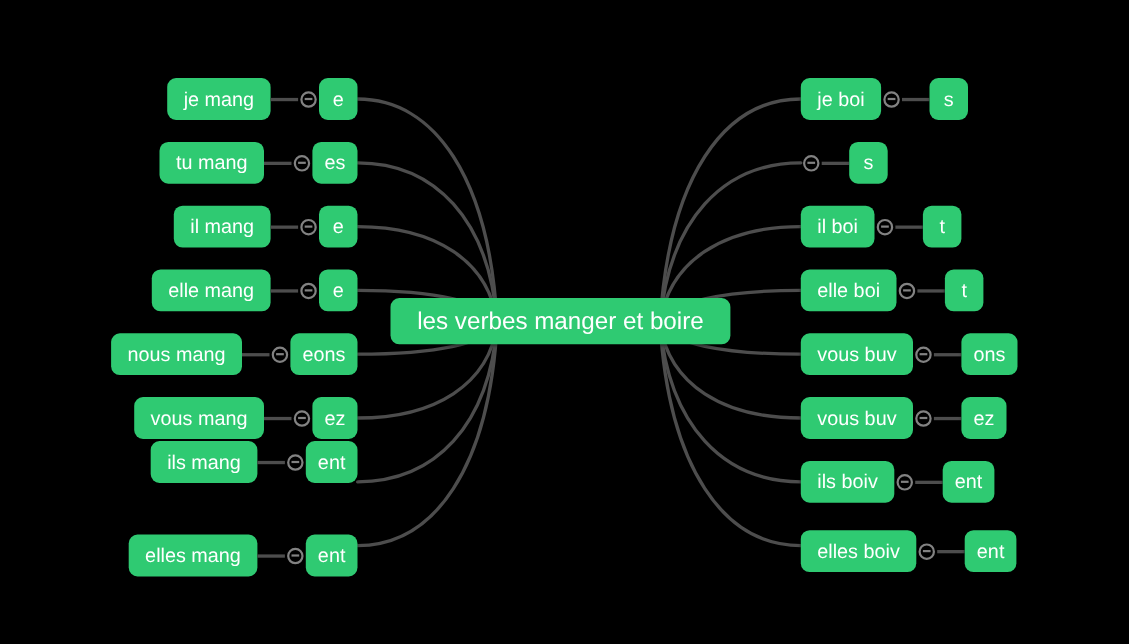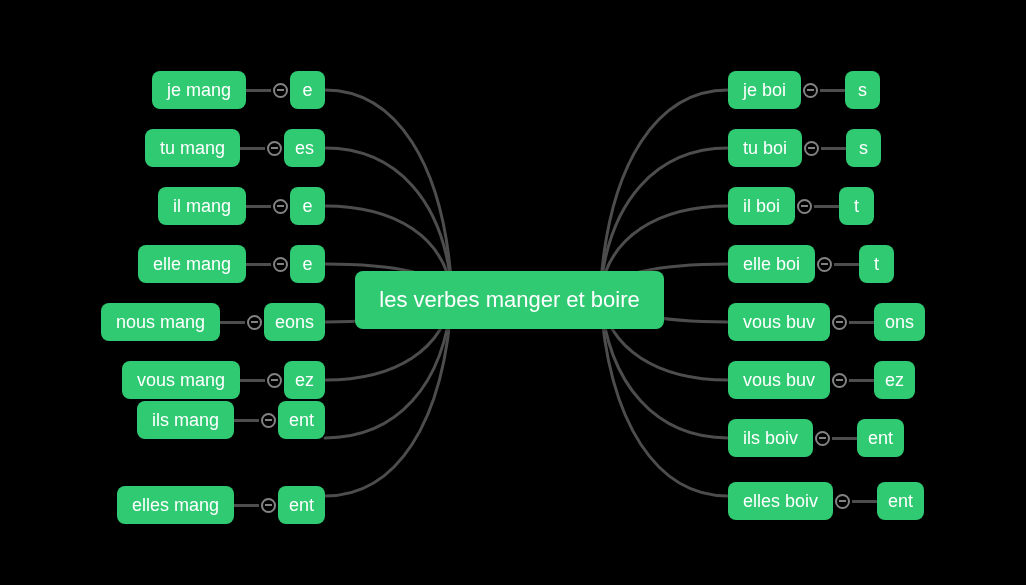--- a/index.html
+++ b/index.html
@@ -30,21 +30,21 @@
   .connector{width:44px;display:flex;align-items:center;flex:0 0 44px;}
   .connector .line{flex:1;height:3px;background:var(--line);}
   .collapse{
     width:15px;height:15px;box-sizing:border-box;flex:0 0 15px;
     border:2px solid var(--ring);border-radius:50%;background:var(--bg);
     display:flex;align-items:center;justify-content:center;margin:0 2px;
   }
   .collapse .minus{width:7px;height:2px;background:var(--ring);}
 
   .center-node{
-    position:absolute;left:355px;top:271px;height:58px;min-width:309px;
+    position:absolute;left:355px;top:271px;height:42px;min-width:309px;
     box-sizing:border-box;padding:0 18px;
     background:var(--green);color:var(--text);border-radius:8px;
     display:flex;align-items:center;justify-content:center;
     font-size:22px;white-space:nowrap;
     box-shadow:0 1px 3px rgba(0,0,0,0.5);
   }
 </style>
 </head>
 <body>
 
@@ -152,21 +152,20 @@
   <div class="node subject">je boi</div>
   <div class="connector">
       <div class="collapse">
         <span class="minus"></span>
       </div>
       <div class="line"></div>
     </div>
   <div class="node ending">s</div>
 </div>
 <div class="row right" style="top:129px">
-  <div class="node subject">tu boi</div>
   <div class="connector">
       <div class="collapse">
         <span class="minus"></span>
       </div>
       <div class="line"></div>
     </div>
   <div class="node ending">s</div>
 </div>
 <div class="row right" style="top:187px">
   <div class="node subject">il boi</div>

